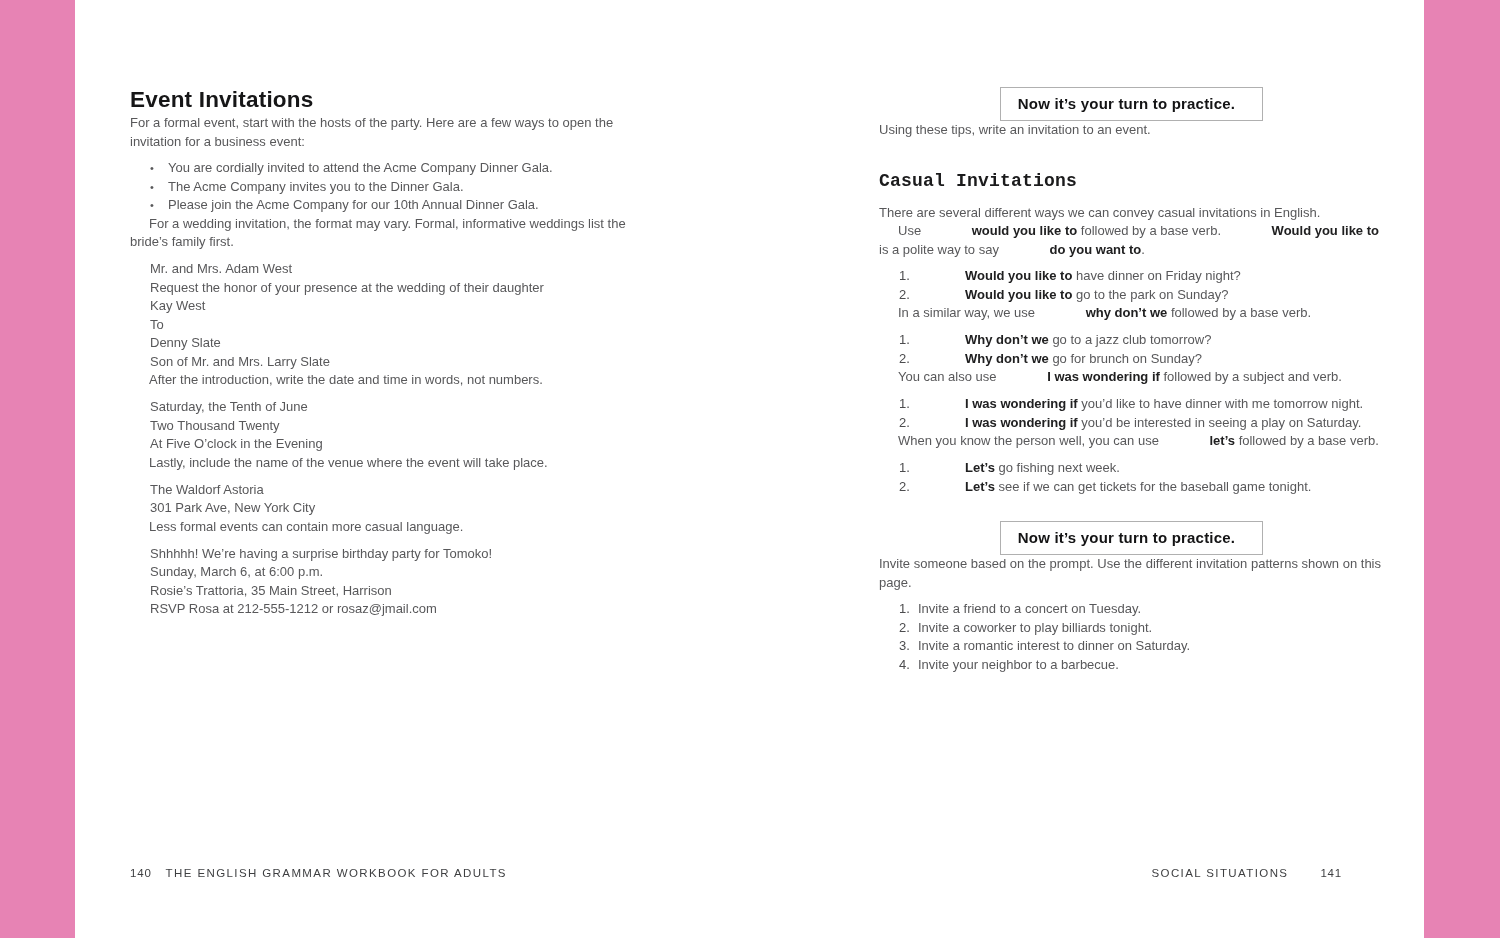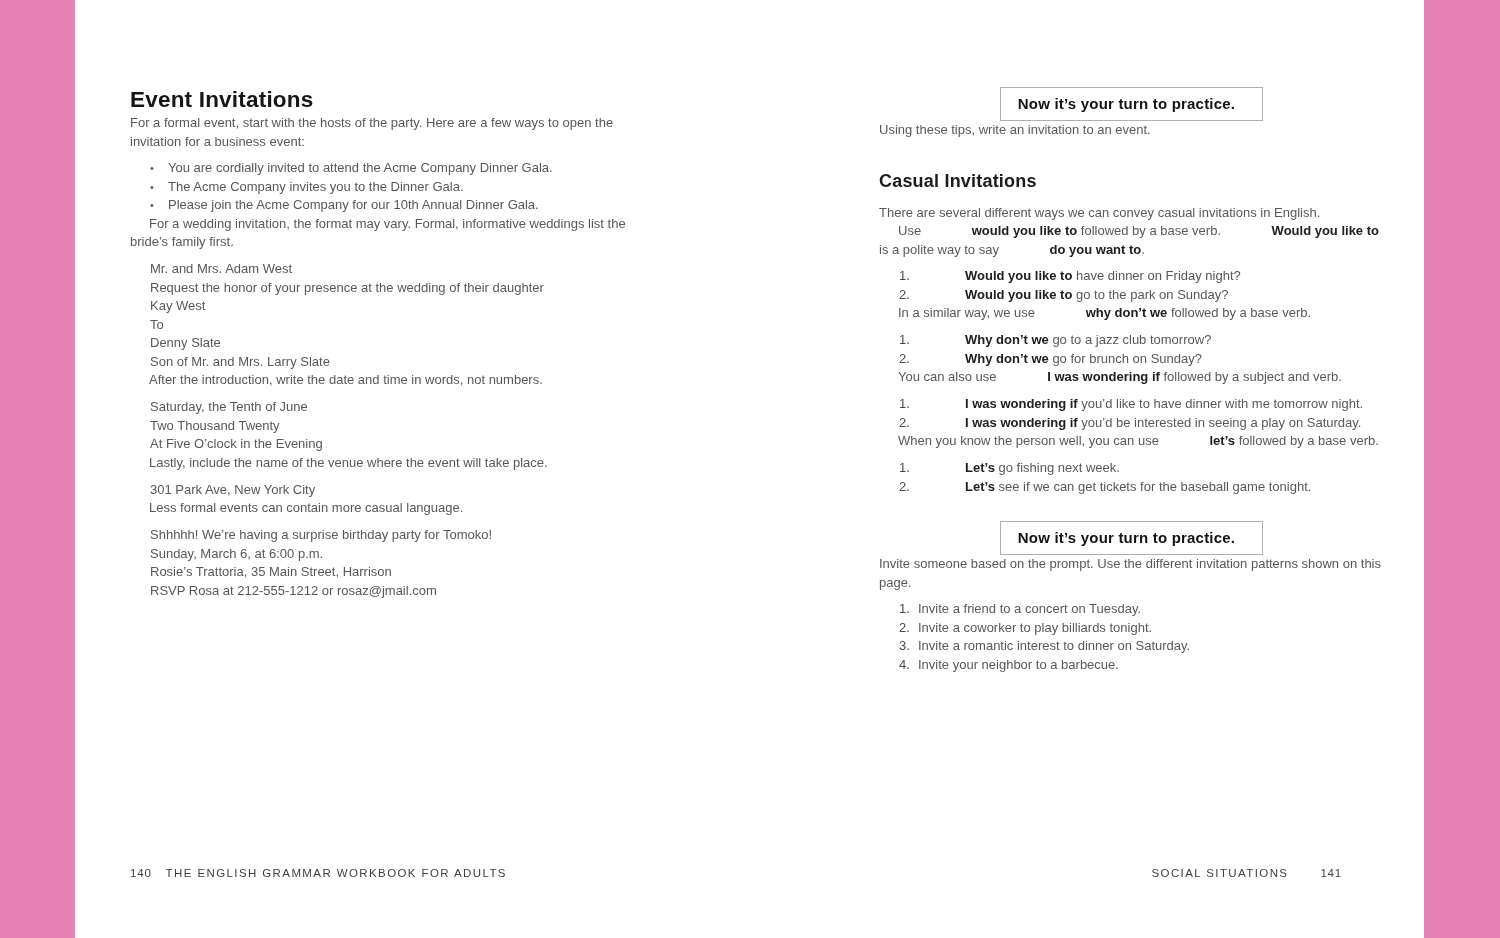--- a/index.html
+++ b/index.html
@@ -27,21 +27,21 @@
   h1.page-title {
     margin-top:86px;
     font-size:22.5px; line-height:28px; font-weight:bold;
     color:#161617; letter-spacing:0.2px;
   }
   h2.section-heading {
     font-size:18px; line-height:24px; font-weight:bold;
     color:#1b1b1c; letter-spacing:0.2px;
   }
   .col-left h2.section-heading  { margin-top:27px; }
-  .col-right h2.section-heading { margin-top:29px; }
+  .col-right h2.section-heading { margin-top:29px;font-family:Liberation Mono, monospace; }
 
   p.body-para { margin:0; }
   .mt-intro  { margin-top:21px; }
   .mt-para   { margin-top:12px; }
   .mt-small  { margin-top:9px; }
   .mt-after-block { margin-top:17px; }
   .mt-18 { margin-top:18px; }
 
   .first-line-indent { text-indent:19px; }
 
@@ -125,20 +125,21 @@
 
   <div class="example-block">
     <div class="example-line">Saturday, the Tenth of June</div>
     <div class="example-line">Two Thousand Twenty</div>
     <div class="example-line">At Five O’clock in the Evening</div>
   </div>
 
   <p class="body-para mt-after-block first-line-indent">Lastly, include the name of the venue where the event will take place.</p>
 
   <div class="example-block">
+    <div class="example-line">The Waldorf Astoria</div>
     <div class="example-line">301 Park Ave, New York City</div>
   </div>
 
   <p class="body-para mt-18 first-line-indent">Less formal events can contain more casual language.</p>
 
   <div class="example-block">
     <div class="example-line">Shhhhh! We’re having a surprise birthday party for Tomoko!</div>
     <div class="example-line">Sunday, March 6, at 6:00 p.m.</div>
     <div class="example-line">Rosie’s Trattoria, 35 Main Street, Harrison</div>
     <div class="example-line">RSVP Rosa at 212-555-1212 or rosaz@jmail.com</div>

